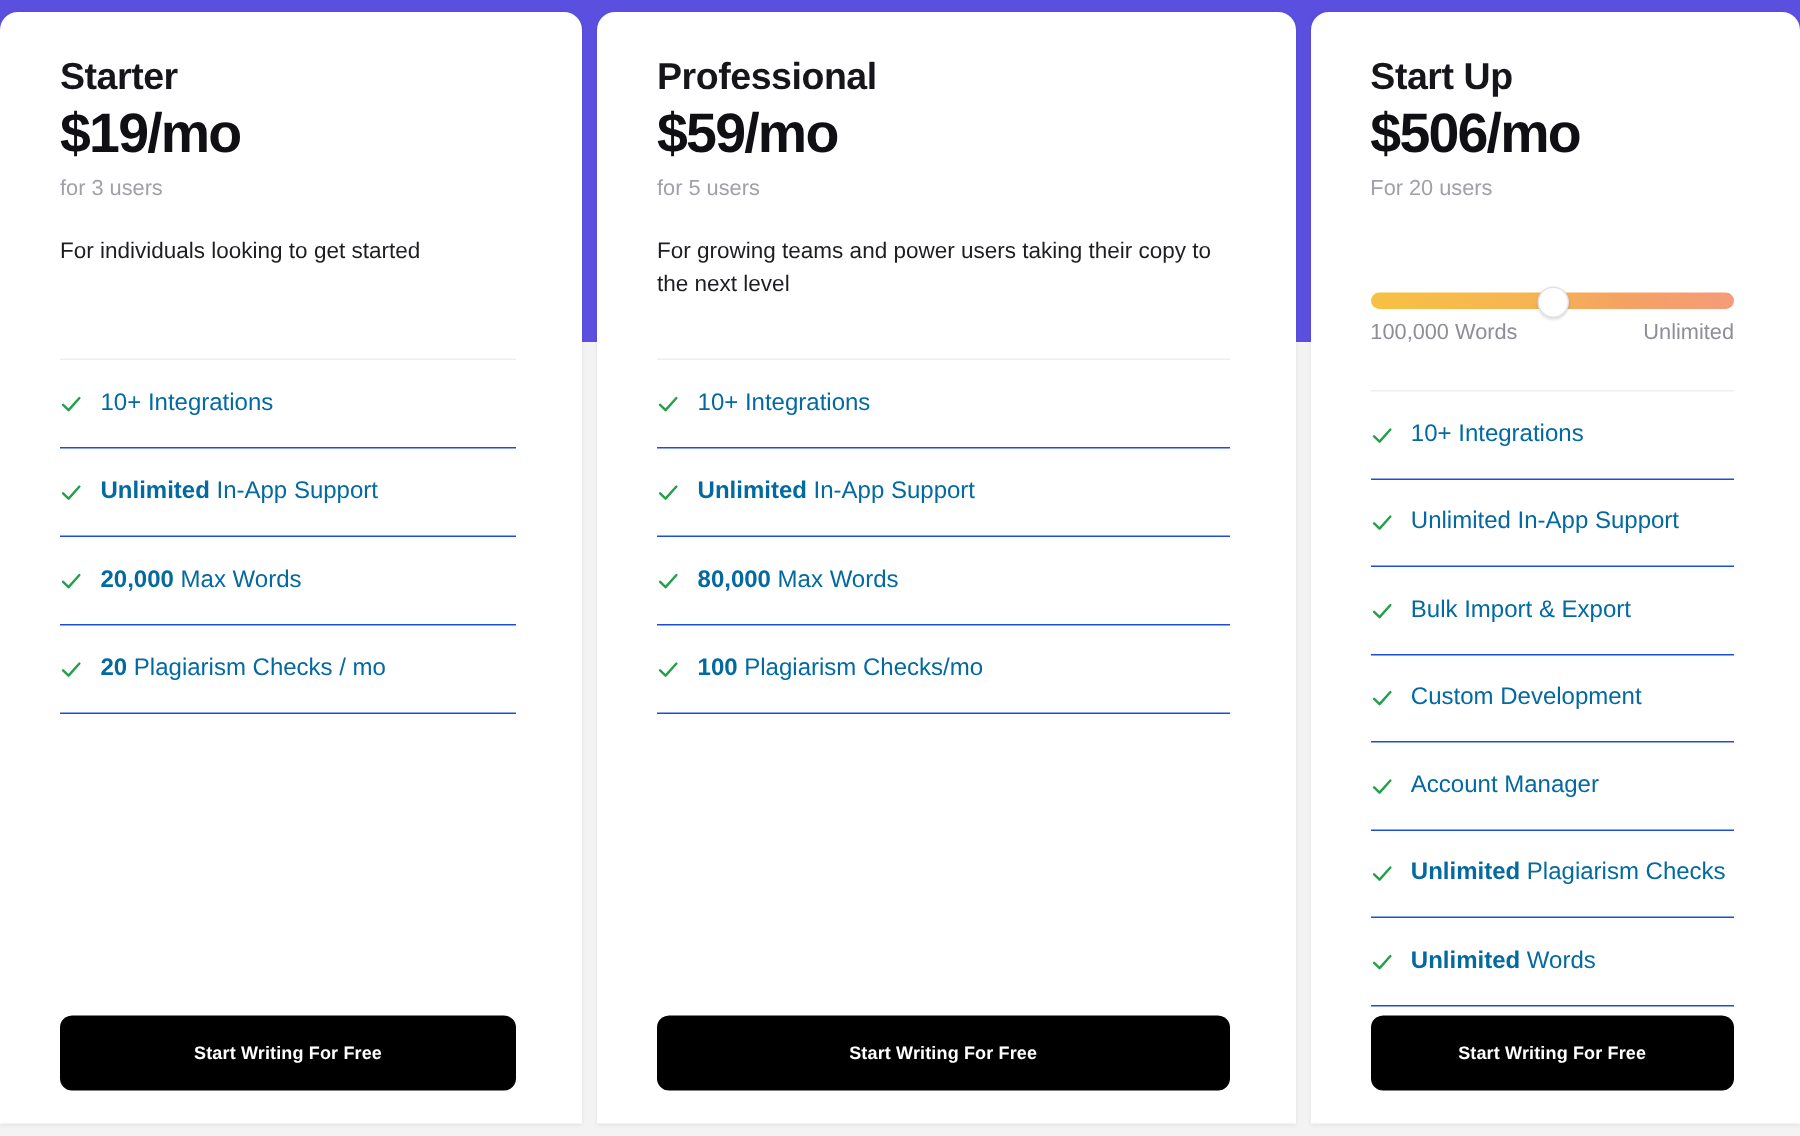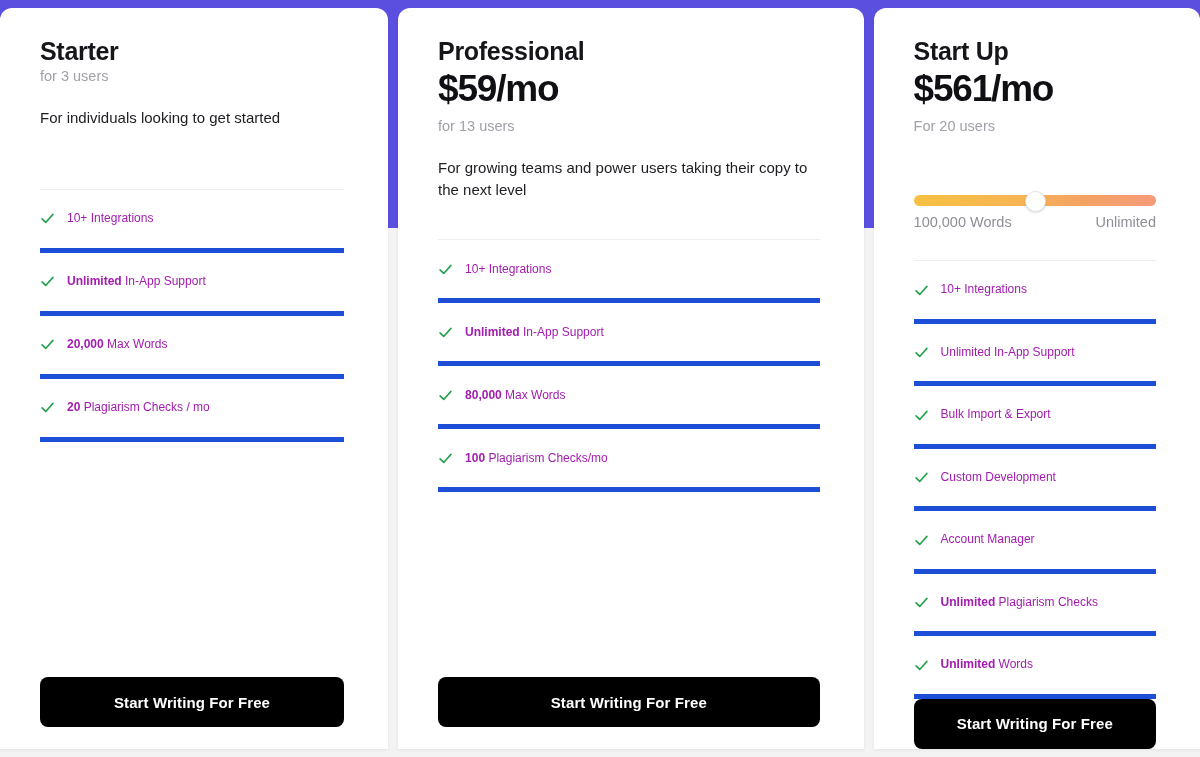--- a/index.html
+++ b/index.html
@@ -136,23 +136,23 @@
     padding: 0;
     border-top: 1px solid #edeef1;
   }
   .features-spacer-starter { margin-top: 38px; }
   .features-spacer-startup { margin-top: 30px; }
 
   .feature-row {
     display: flex;
     align-items: center;
     gap: 12px;
-    border-bottom: 5px solid #1d4ed8;
-    font-size: 12px;
-    color: #a21caf;
+    border-bottom: 1px solid #1d4ed8;
+    font-size: 16px;
+    color: #0369a1;
   }
   .rows-tall .feature-row  { height: 58px; }
   .rows-short .feature-row { height: 57.5px; }
 
   .check-icon {
     flex: 0 0 auto;
     width: 15px;
     height: 15px;
     display: block;
   }
@@ -167,38 +167,39 @@
   .cta-button {
     display: block;
     width: 100%;
     box-sizing: border-box;
     background: #000000;
     color: #ffffff;
     border: none;
     border-radius: 8px;
     height: 50px;
     font-family: "Liberation Sans", sans-serif;
-    font-size: 15px;
+    font-size: 12px;
     font-weight: bold;
     letter-spacing: 0.1px;
     cursor: pointer;
   }
 </style>
 </head>
 <body>
 
 <div id="pricing-root">
 
   <div id="hero-band"></div>
   <div id="page-backdrop"></div>
 
   <div id="cards-row">
 
     <div class="plan-card card-starter">
       <div class="plan-name">Starter</div>
+      <div class="plan-price">$19/mo</div>
       <div class="plan-users">for 3 users</div>
       <div class="plan-desc">For individuals looking to get started</div>
 
       <ul class="features rows-tall features-spacer-starter">
           <li class="feature-row">
             <span>
               <svg class="check-icon" viewBox="0 0 16 16" fill="none" aria-hidden="true">
                 <path d="M2.2 8.4 L6.1 12.2 L13.8 3.6" stroke="#22a04a" stroke-width="1.7" stroke-linecap="round" stroke-linejoin="round"></path>
               </svg>
             </span>
@@ -231,21 +232,21 @@
         </ul>
 
       <div class="card-footer">
         <button class="cta-button">Start Writing For Free</button>
       </div>
     </div>
 
     <div class="plan-card card-professional">
       <div class="plan-name">Professional</div>
       <div class="plan-price">$59/mo</div>
-      <div class="plan-users">for 13 users</div>
+      <div class="plan-users">for 5 users</div>
       <div class="plan-desc">For growing teams and power users taking their copy to the next level</div>
 
       <ul class="features rows-tall features-spacer-starter">
           <li class="feature-row">
             <span>
               <svg class="check-icon" viewBox="0 0 16 16" fill="none" aria-hidden="true">
                 <path d="M2.2 8.4 L6.1 12.2 L13.8 3.6" stroke="#22a04a" stroke-width="1.7" stroke-linecap="round" stroke-linejoin="round"></path>
               </svg>
             </span>
             <span class="feature-text">10+ Integrations</span>
@@ -276,21 +277,21 @@
           </li>
         </ul>
 
       <div class="card-footer">
         <button class="cta-button">Start Writing For Free</button>
       </div>
     </div>
 
     <div class="plan-card card-startup">
       <div class="plan-name">Start Up</div>
-      <div class="plan-price">$561/mo</div>
+      <div class="plan-price">$506/mo</div>
       <div class="plan-users">For 20 users</div>
 
       <div class="slider-block">
         <div class="slider-track">
           <div class="slider-thumb" id="slider-thumb" style="left: 50%;"></div>
         </div>
         <div class="slider-labels">
           <span>100,000 Words</span>
           <span>Unlimited</span>
         </div>

